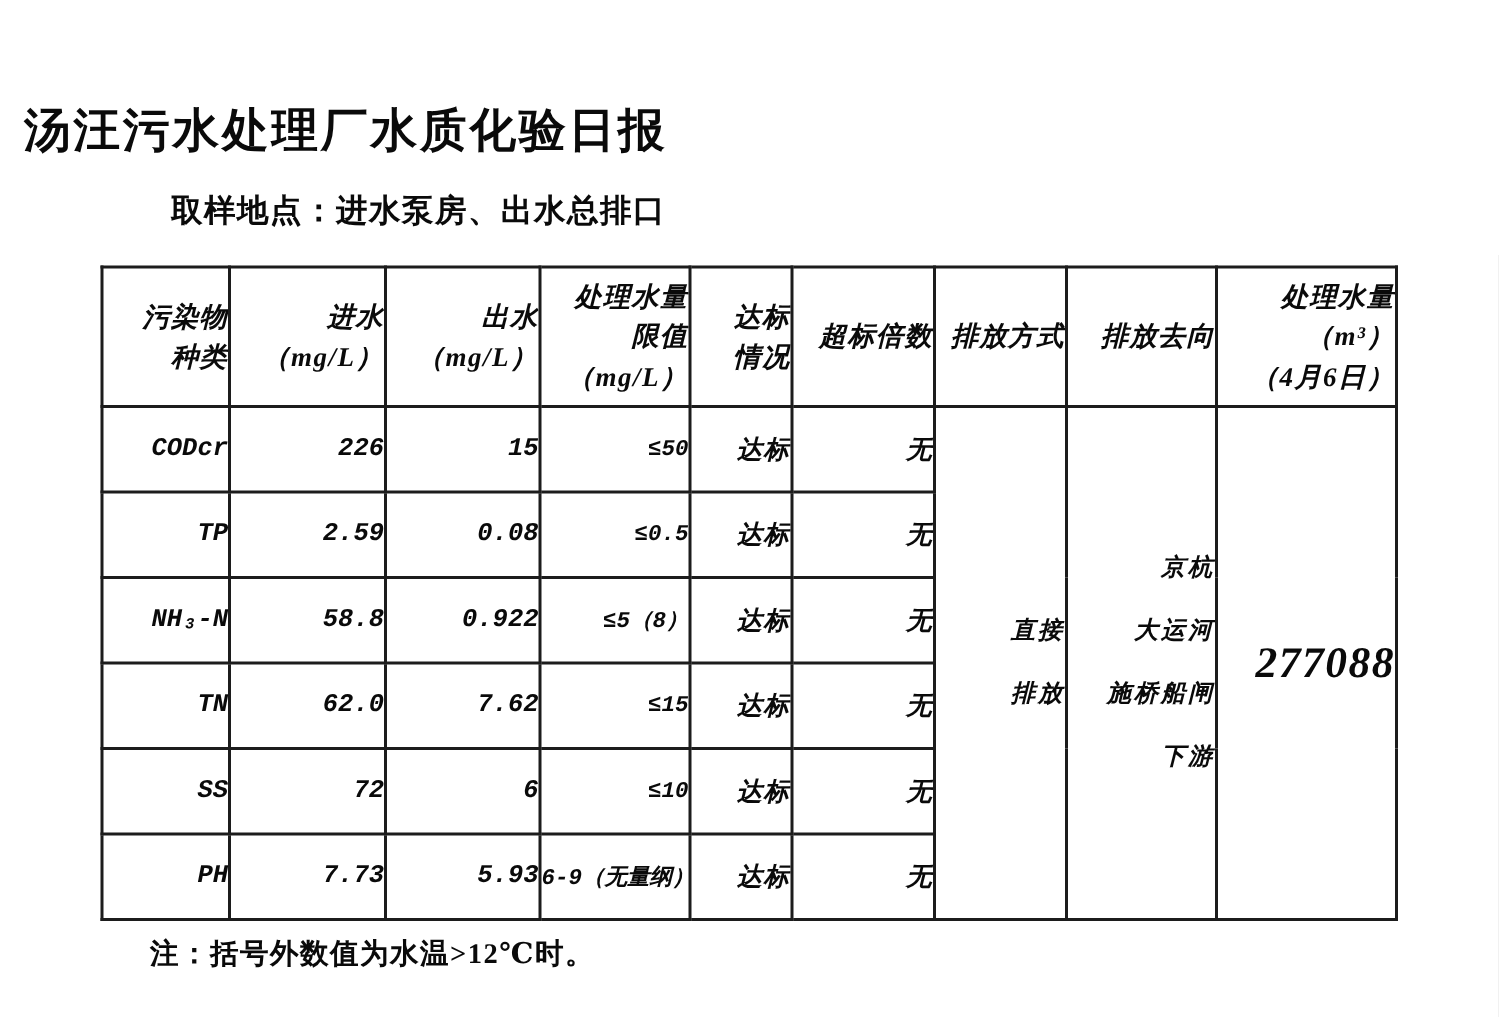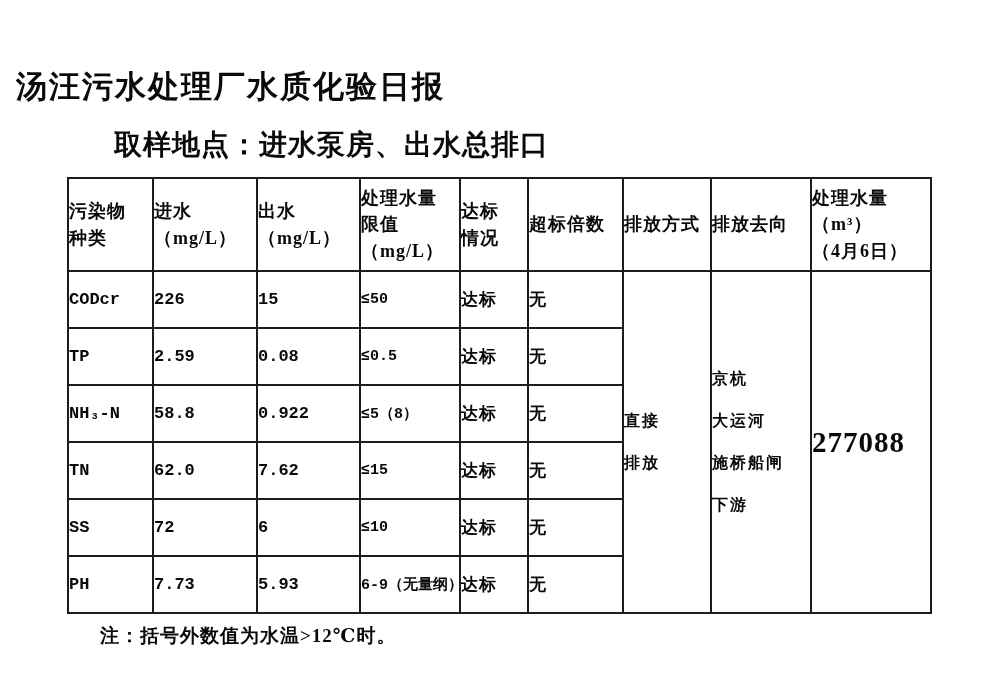--- a/index.html
+++ b/index.html
@@ -8,30 +8,30 @@
     background:#ffffff; color:#0a0a0a; overflow:hidden;
     font-family:"Liberation Serif","DejaVu Serif",serif;
   }
   .title {
     position:absolute; top:50px; left:0; width:100%;
     text-align:left; font-size:31px; font-weight:bold; letter-spacing:2px;
     margin:16px;
   }
   .meta-sampling {
     position:absolute; left:114px; top:126px;
-    font-size:28px; font-weight:bold; letter-spacing:1px;
+    font-size:21px; font-weight:bold; letter-spacing:1px;
   }
   .meta-date {
     position:absolute; left:744px; top:126px;
     font-size:21px; font-weight:bold; letter-spacing:1px;
   }
   table.report {
     position:absolute; left:67px; top:177px;
     width:863px; border-collapse:collapse; table-layout:fixed;
-    text-align:left; border:2px solid #0f766e;
+    text-align:right; border:2px solid #0f766e;font-style:italic;
   }
   table.report th, table.report td {
     border:2px solid #1c1c1c; padding:0; vertical-align:middle;
     font-weight:bold; overflow:hidden;
   }
   tr.header-row { height:93px; }
   tr.data-row  { height:57px;margin-top:48px; }
   th.hcell { font-size:18px; line-height:1.45; letter-spacing:1px; }
   th.hcell .hline { display:block; }
   td.pollutant-cell, td.value-cell {

